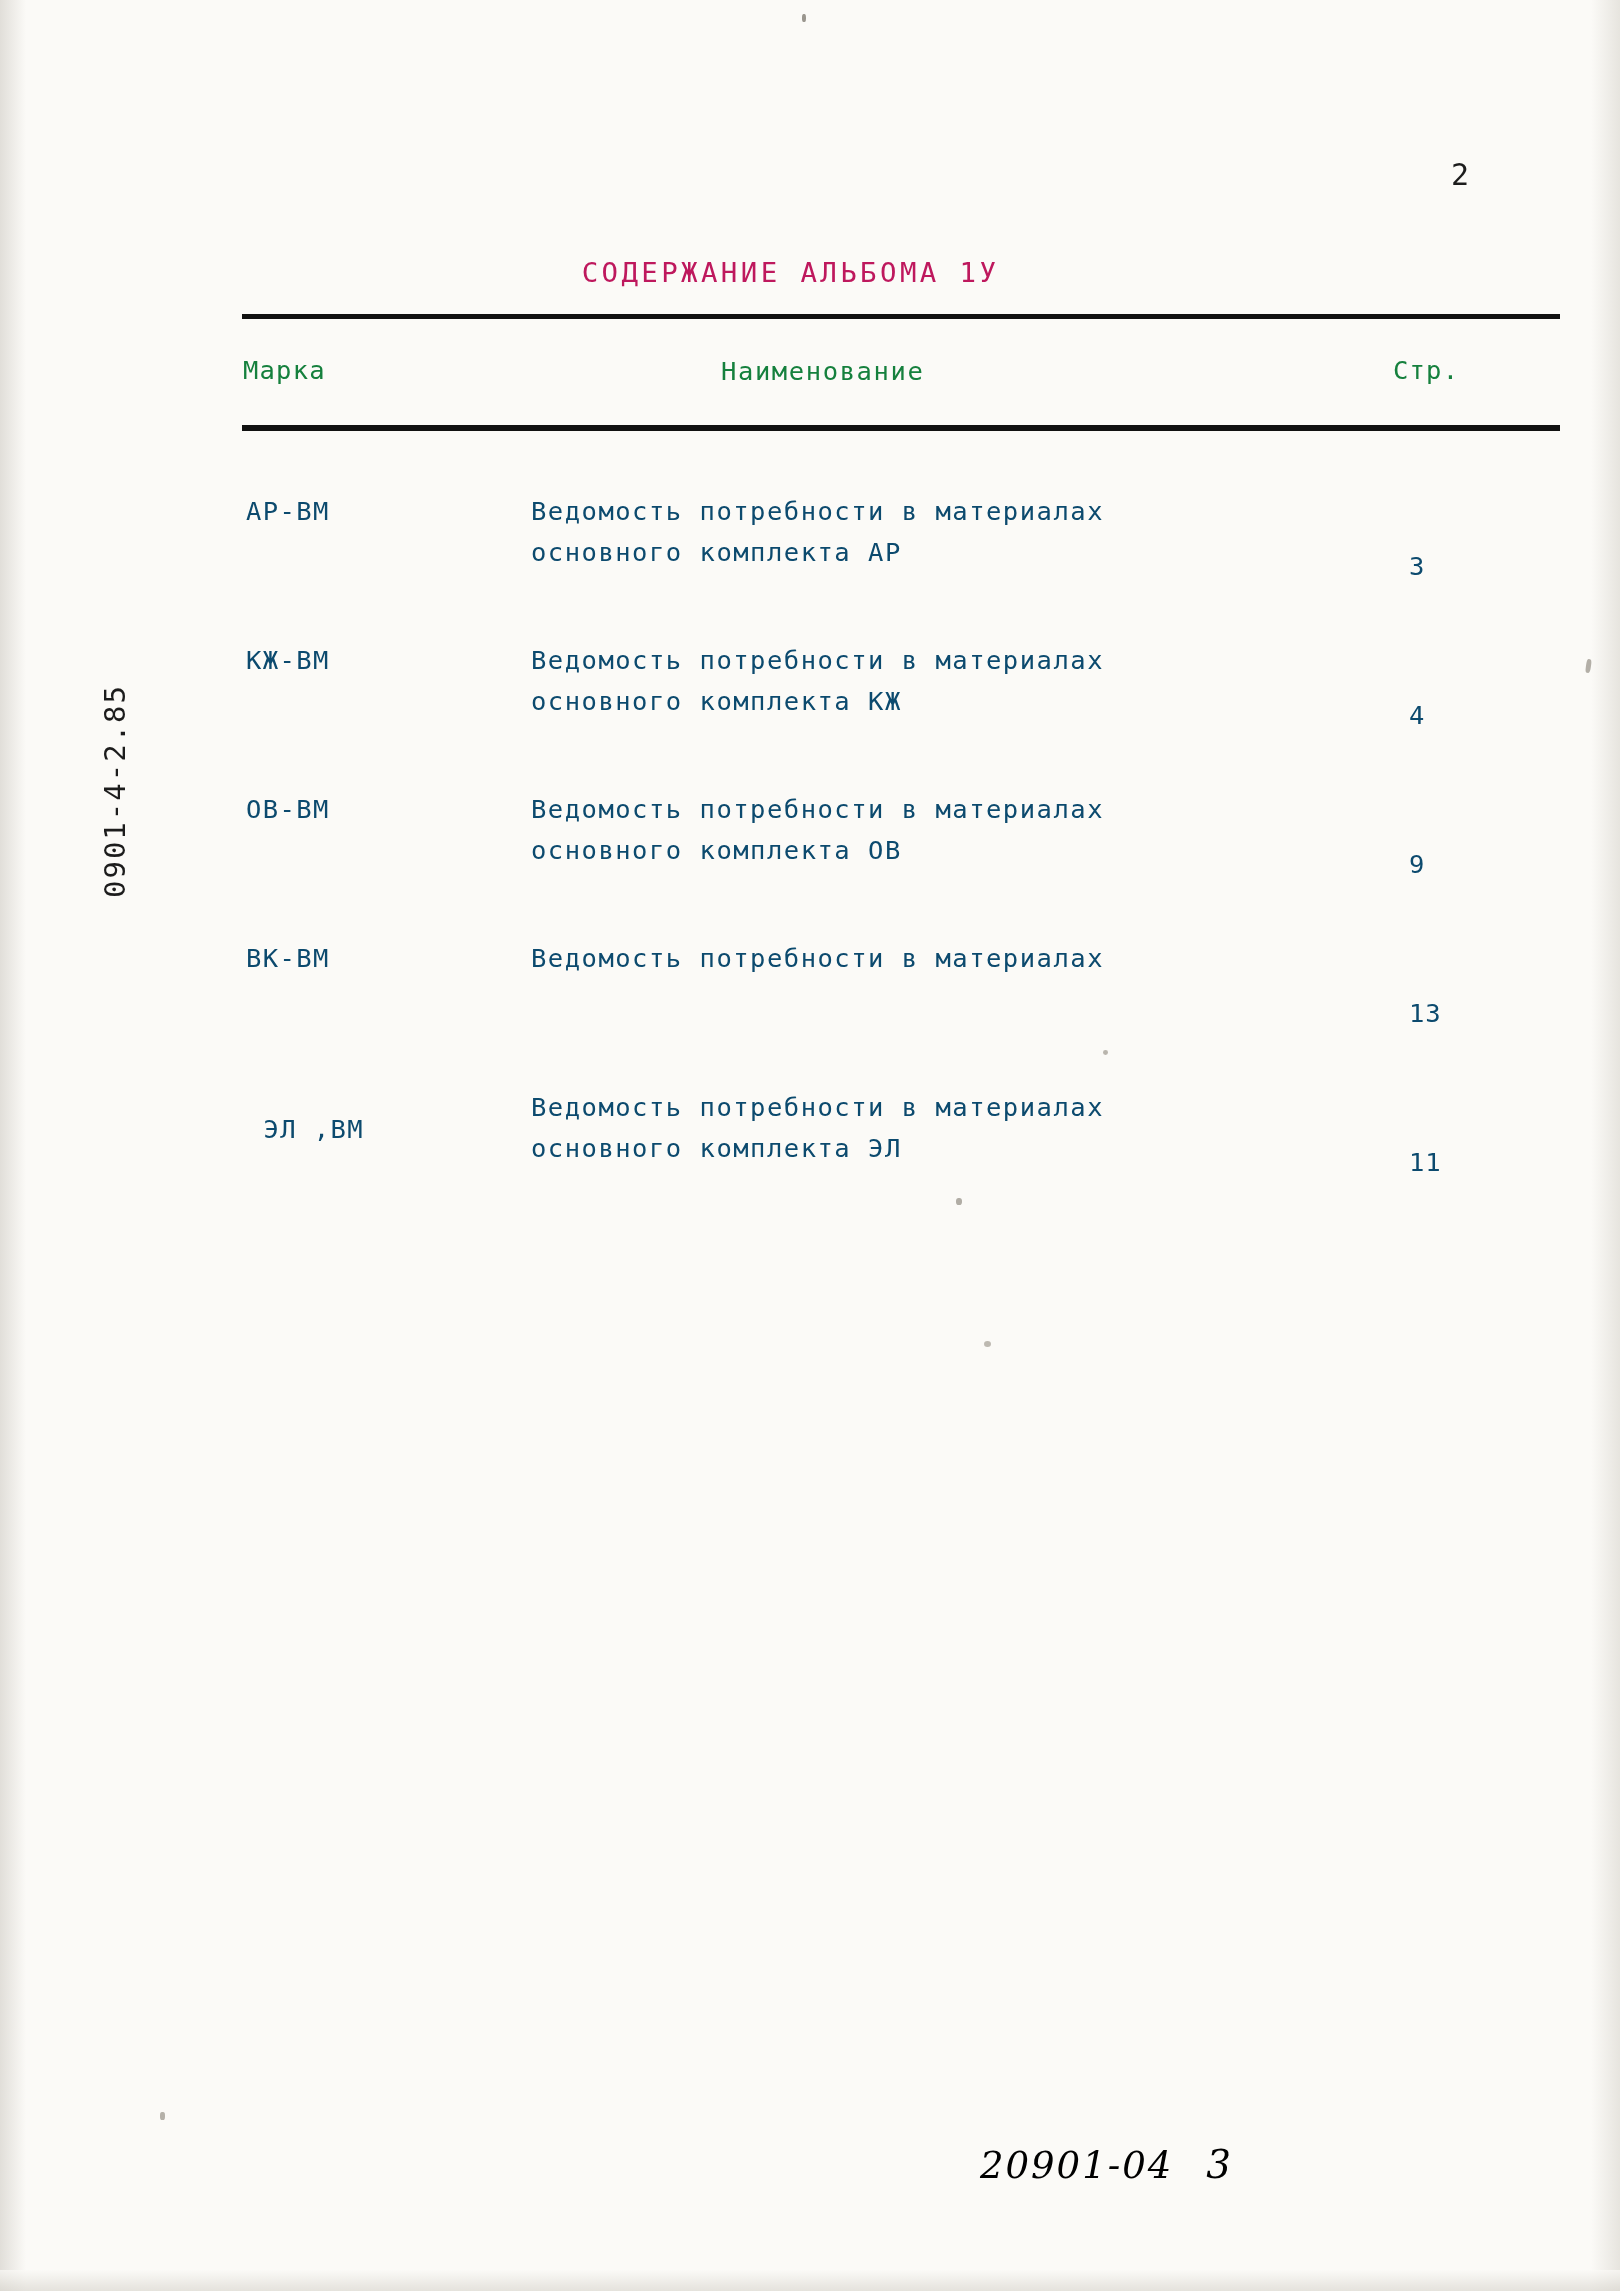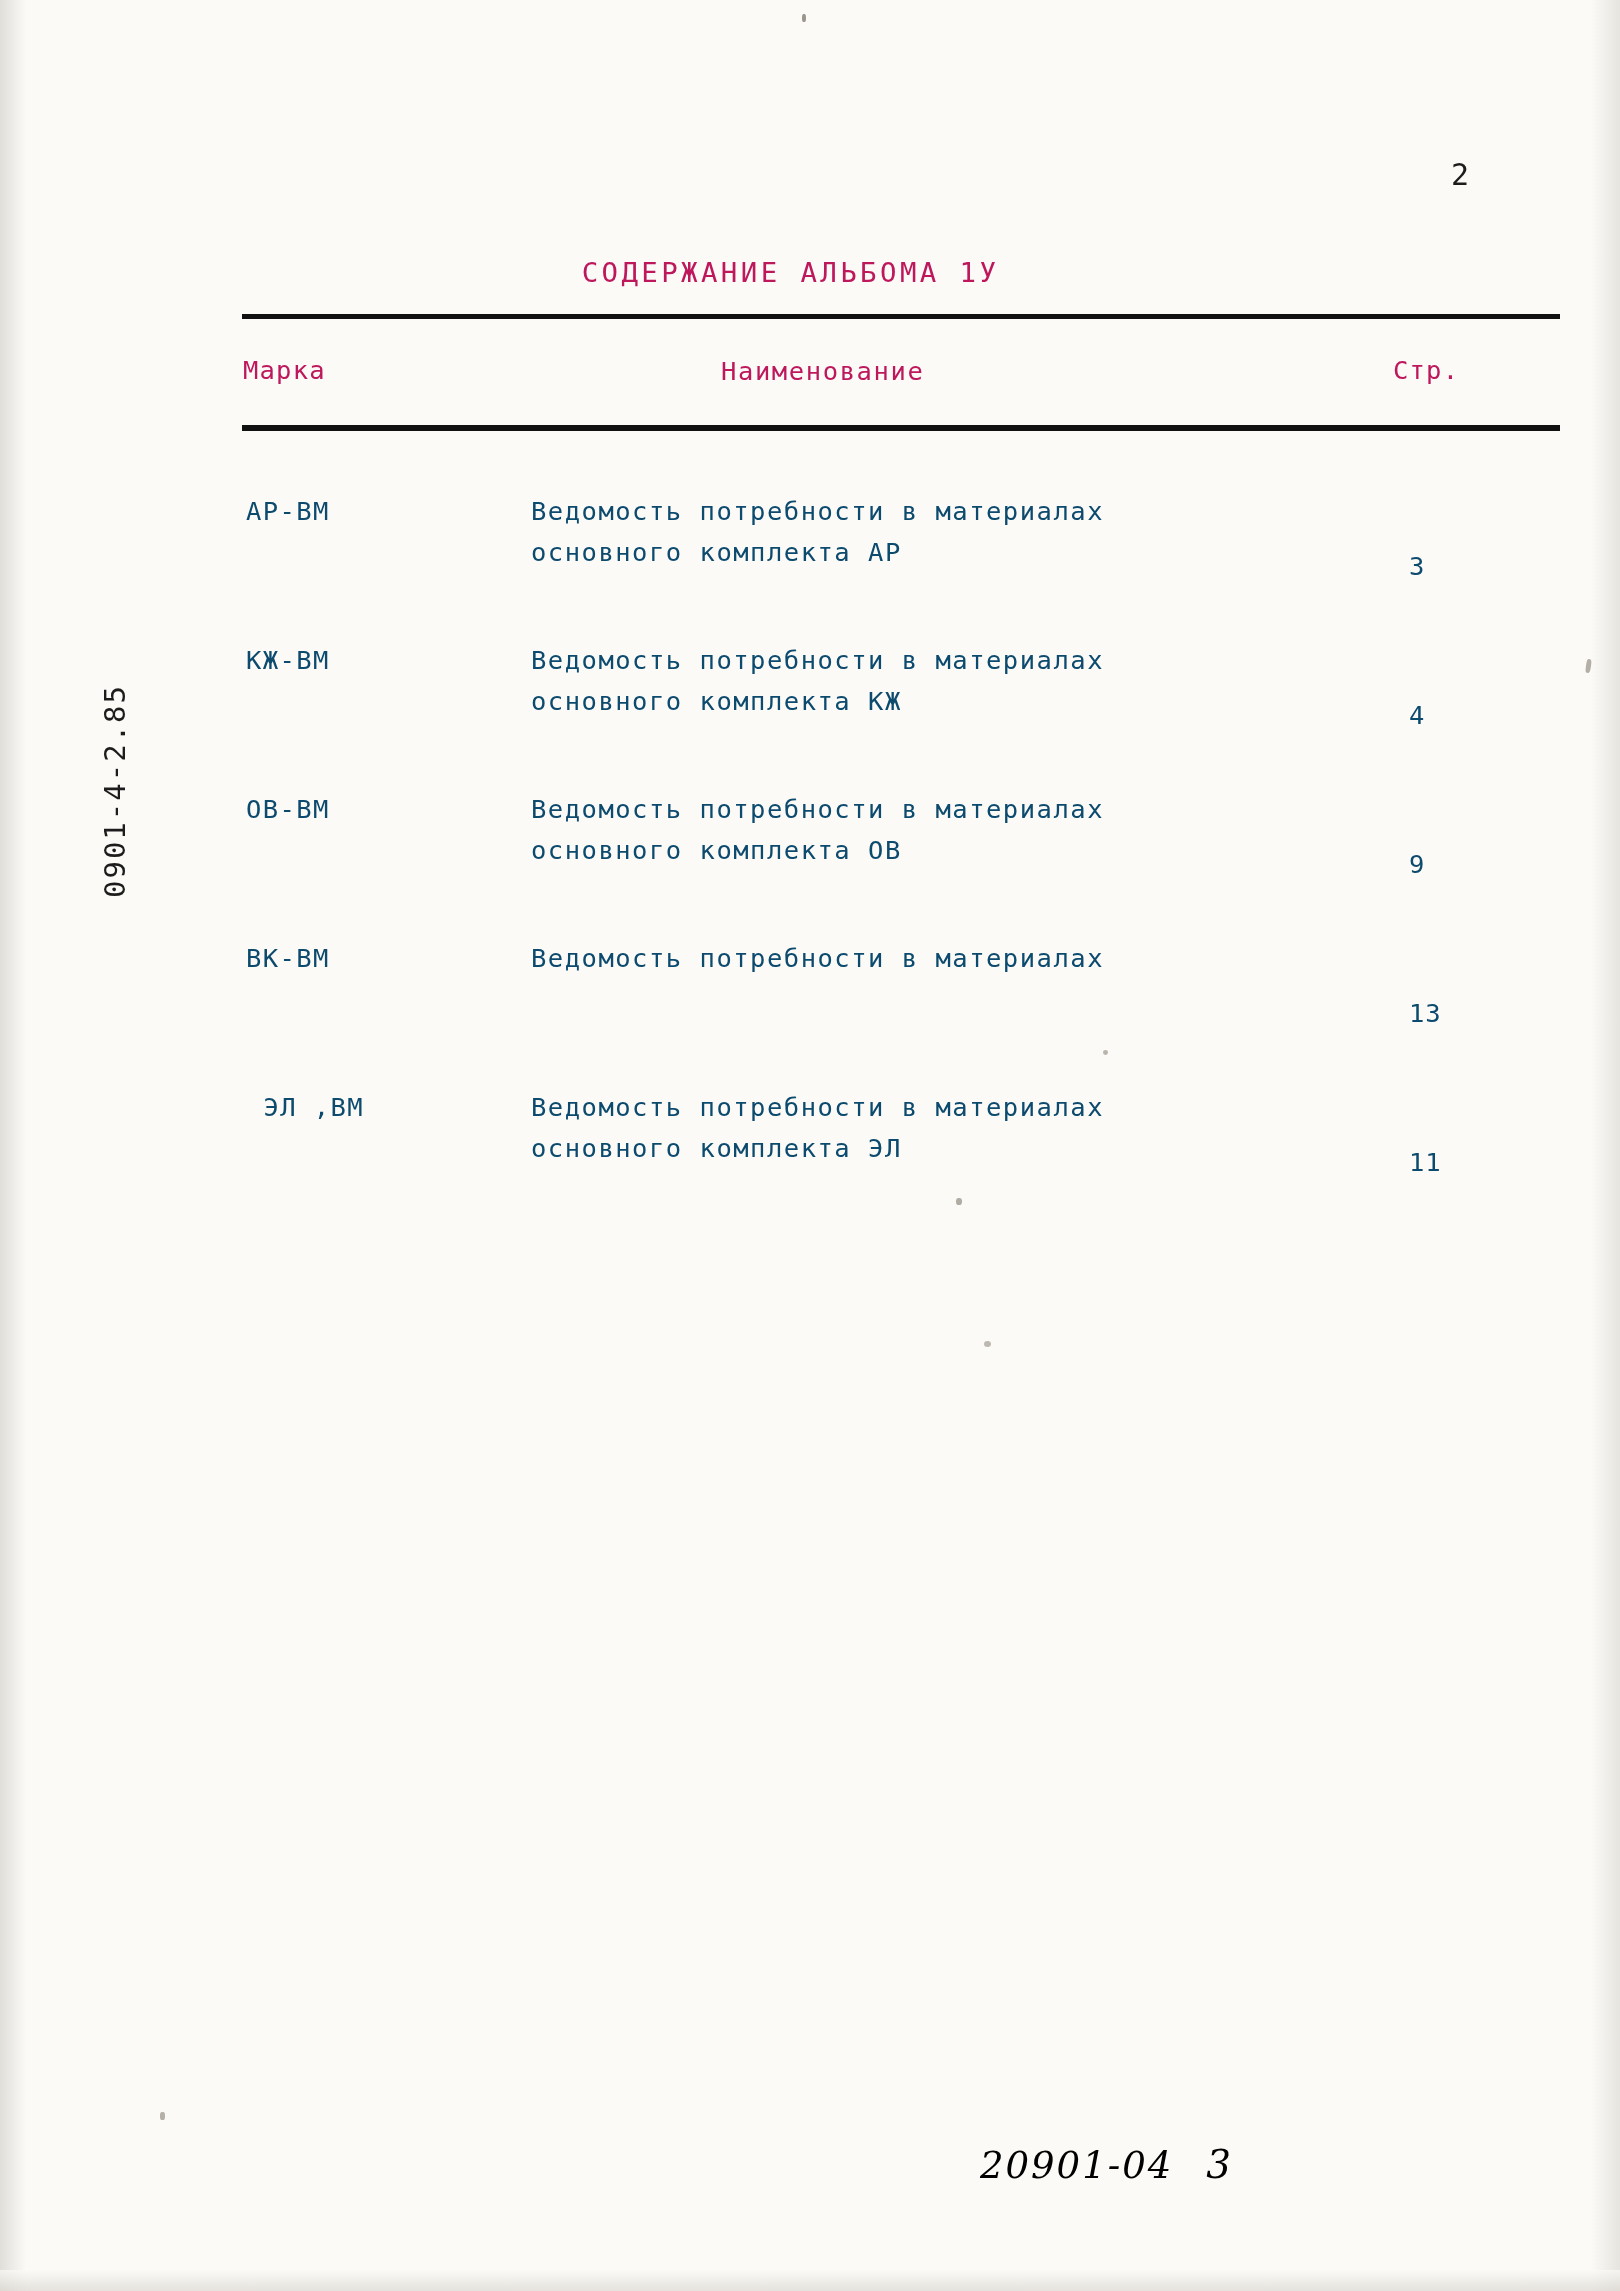--- a/index.html
+++ b/index.html
@@ -133,21 +133,21 @@
 
   
   .table-head {
     position: absolute;
     left: 242px;
     top: 355px;
     width: 1318px;
     height: 45px;
     font-size: 25.5px;
     letter-spacing: 1.2px;
-    color: #be185d;
+    color: #15803d;
   }
   .th-marka   { position: absolute; left: 1px;   top: 0; }
   .th-name    { position: absolute; left: 479px; top: 1px; letter-spacing: 1.6px;}
   .th-page    { position: absolute; left: 1151px;top: 0; }
 
   
   .rows {
     position: absolute;
     left: 242px;
     top: 496px;
@@ -177,21 +177,21 @@
   .cell-name .line1 { display: block; margin-bottom: 10.8px; letter-spacing: 1.5px;}
   .cell-name .line2 { display: block; letter-spacing: 1.5px;}
   .cell-page {
     position: absolute;
     left: 1167px;
     top: 55px;
     width: 78px;
     text-align: left;
     letter-spacing: 1px;
   }
-  .row-5 .cell-mark { left: 21.6px; }
+  .row-5 .cell-mark { left: 21.6px; margin-top: 22px; }
 
   
   .dot-a { position: absolute; left: 1103px; top: 1050px; width: 4.9px; height: 4.9px; background: #b9b5ad; border-radius: 50%; }
   .dot-b { position: absolute; left: 956px;  top: 1198px; width: 5.9px; height: 6.9px; background: #b1ada5; border-radius: 45%; }
 
   
   .bottom-stamp {
     position: absolute;
     left: 980px;
     top: 2142px;

